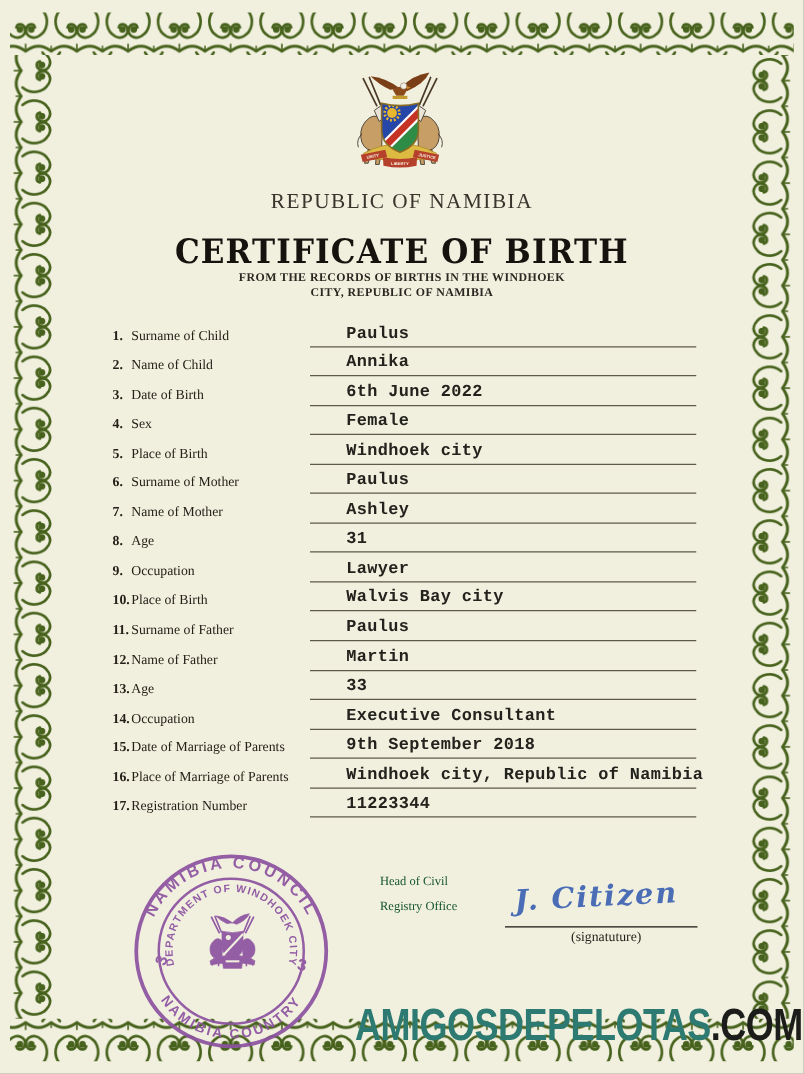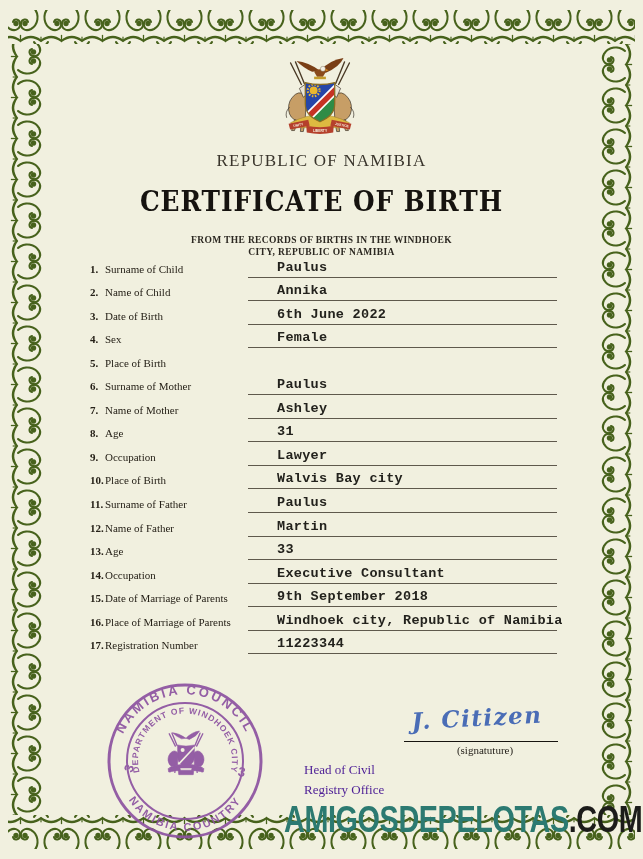--- a/index.html
+++ b/index.html
@@ -13,34 +13,34 @@
   .country{
     position:absolute;top:151px;left:0;width:100%;text-align:center;
     font-size:17px;letter-spacing:1.2px;color:#3a352c;z-index:2;
   }
   .cert-title{
     position:absolute;top:186px;left:0;width:100%;text-align:center;
     font-family:"DejaVu Serif",serif;font-weight:bold;font-size:27px;
     letter-spacing:1px;color:#16130f;transform:scaleX(.92);z-index:2;white-space:nowrap;
   }
   .subtitle{
-    position:absolute;top:234px;left:0;width:100%;text-align:center;
+    position:absolute;top:217px;left:0;width:100%;text-align:center;
     font-size:9.5px;font-weight:bold;letter-spacing:.35px;color:#2c2821;
     line-height:12px;z-index:2;
   }
   .fields{position:absolute;left:90px;top:254px;width:467px;z-index:2;}
   .field-row{display:flex;align-items:flex-end;height:23.55px;}
   .f-num{flex:0 0 15px;font-size:11px;font-weight:bold;color:#262118;padding-bottom:3px;}
   .f-label{flex:0 0 143px;font-size:11px;font-weight:normal;color:#262118;padding-bottom:3px;white-space:nowrap;}
   .f-value-wrap{flex:1;border-bottom:1px solid #5f594c;padding:0 0 2px 29px;min-width:0;margin-top:30px;}
   .f-value{
     font-family:"Liberation Mono","DejaVu Sans Mono",monospace;
     font-size:13.5px;font-weight:bold;color:#23221d;letter-spacing:.3px;white-space:nowrap;
   }
-  .sign-title{position:absolute;left:304px;top:760px;font-size:13px;line-height:19.5px;color:#4c1d95;z-index:2;}
+  .sign-title{position:absolute;left:304px;top:696px;font-size:10px;line-height:19.5px;color:#14532d;z-index:2;}
   .signature{
     position:absolute;left:393px;top:704px;width:168px;text-align:center;
     font-family:"DejaVu Serif",serif;font-style:italic;font-weight:bold;
     font-size:23px;color:#4a6db6;transform:rotate(-3deg);letter-spacing:1.5px;z-index:2;white-space:nowrap;
   }
   .sign-line{position:absolute;left:404px;top:741px;width:154px;border-top:1.7px solid #17140f;z-index:2;}
   .sign-caption{position:absolute;left:424px;top:744px;width:122px;text-align:center;font-size:11px;color:#221e18;z-index:2;}
   .stamp{position:absolute;left:104px;top:680px;width:162px;height:162px;z-index:3;opacity:.93;}
   .watermark{
     position:absolute;left:284px;top:799px;z-index:4;
@@ -173,20 +173,23 @@
       <div class="field-row">
       <span class="f-num">4.</span>
       <span class="f-label">Sex</span>
       <span class="f-value-wrap">
         <span class="f-value">Female</span>
       </span>
     </div>
       <div class="field-row">
       <span class="f-num">5.</span>
       <span class="f-label">Place of Birth</span>
+      <span class="f-value-wrap">
+        <span class="f-value">Windhoek city</span>
+      </span>
     </div>
       <div class="field-row">
       <span class="f-num">6.</span>
       <span class="f-label">Surname of Mother</span>
       <span class="f-value-wrap">
         <span class="f-value">Paulus</span>
       </span>
     </div>
       <div class="field-row">
       <span class="f-num">7.</span>

